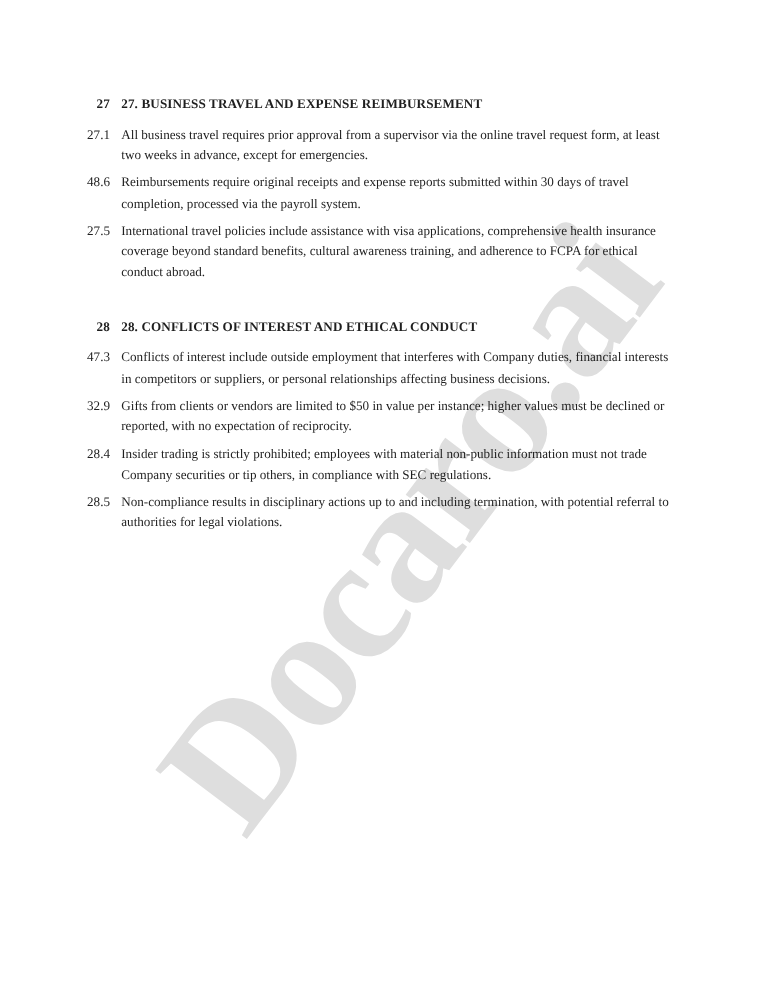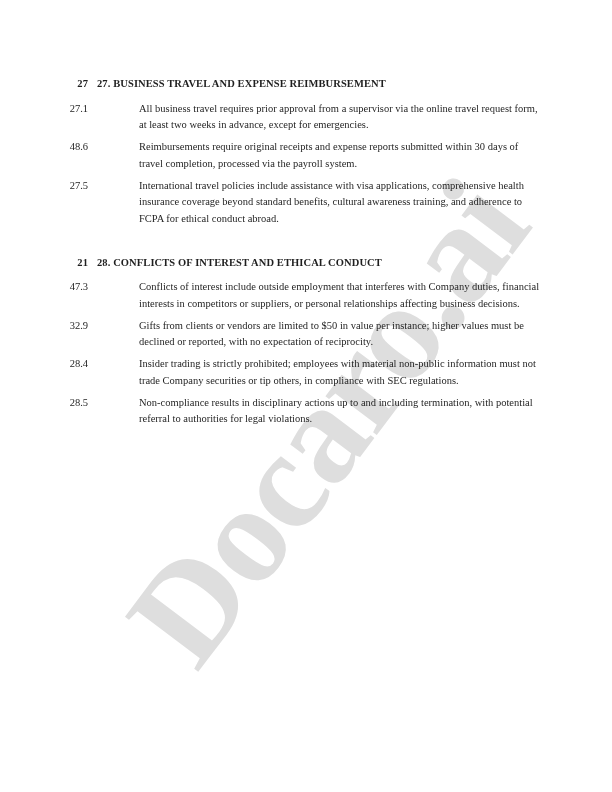--- a/index.html
+++ b/index.html
@@ -59,21 +59,20 @@
     margin-bottom: 8px;
   }
   .heading-row .title {
     font-size: 10.5px;
     line-height: 16.7px;
     font-weight: bold;
     letter-spacing: 0.1px;
   }
   .item {
     margin-bottom: 5px;
-    gap: 42px;
   }
   .section + .section {
     margin-top: 27px;
   }
 </style>
 </head>
 <body>
 
 <div class="page">
   <div class="watermark">Docaro.ai</div>
@@ -97,21 +96,21 @@
   </div>
 
   <div class="row item">
     <div class="num">27.5</div>
     <p class="txt">International travel policies include assistance with visa applications, comprehensive health insurance coverage beyond standard benefits, cultural awareness training, and adherence to FCPA for ethical conduct abroad.</p>
   </div>
 </section>
 
   <section class="section">
     <div class="row heading-row">
-      <div class="num title">21</div>
+      <div class="num title">28</div>
       <h2 class="txt title">28. CONFLICTS OF INTEREST AND ETHICAL CONDUCT</h2>
     </div>
 
   <div class="row item">
     <div class="num">47.3</div>
     <p class="txt">Conflicts of interest include outside employment that interferes with Company duties, financial interests in competitors or suppliers, or personal relationships affecting business decisions.</p>
   </div>
 
 
   <div class="row item">

